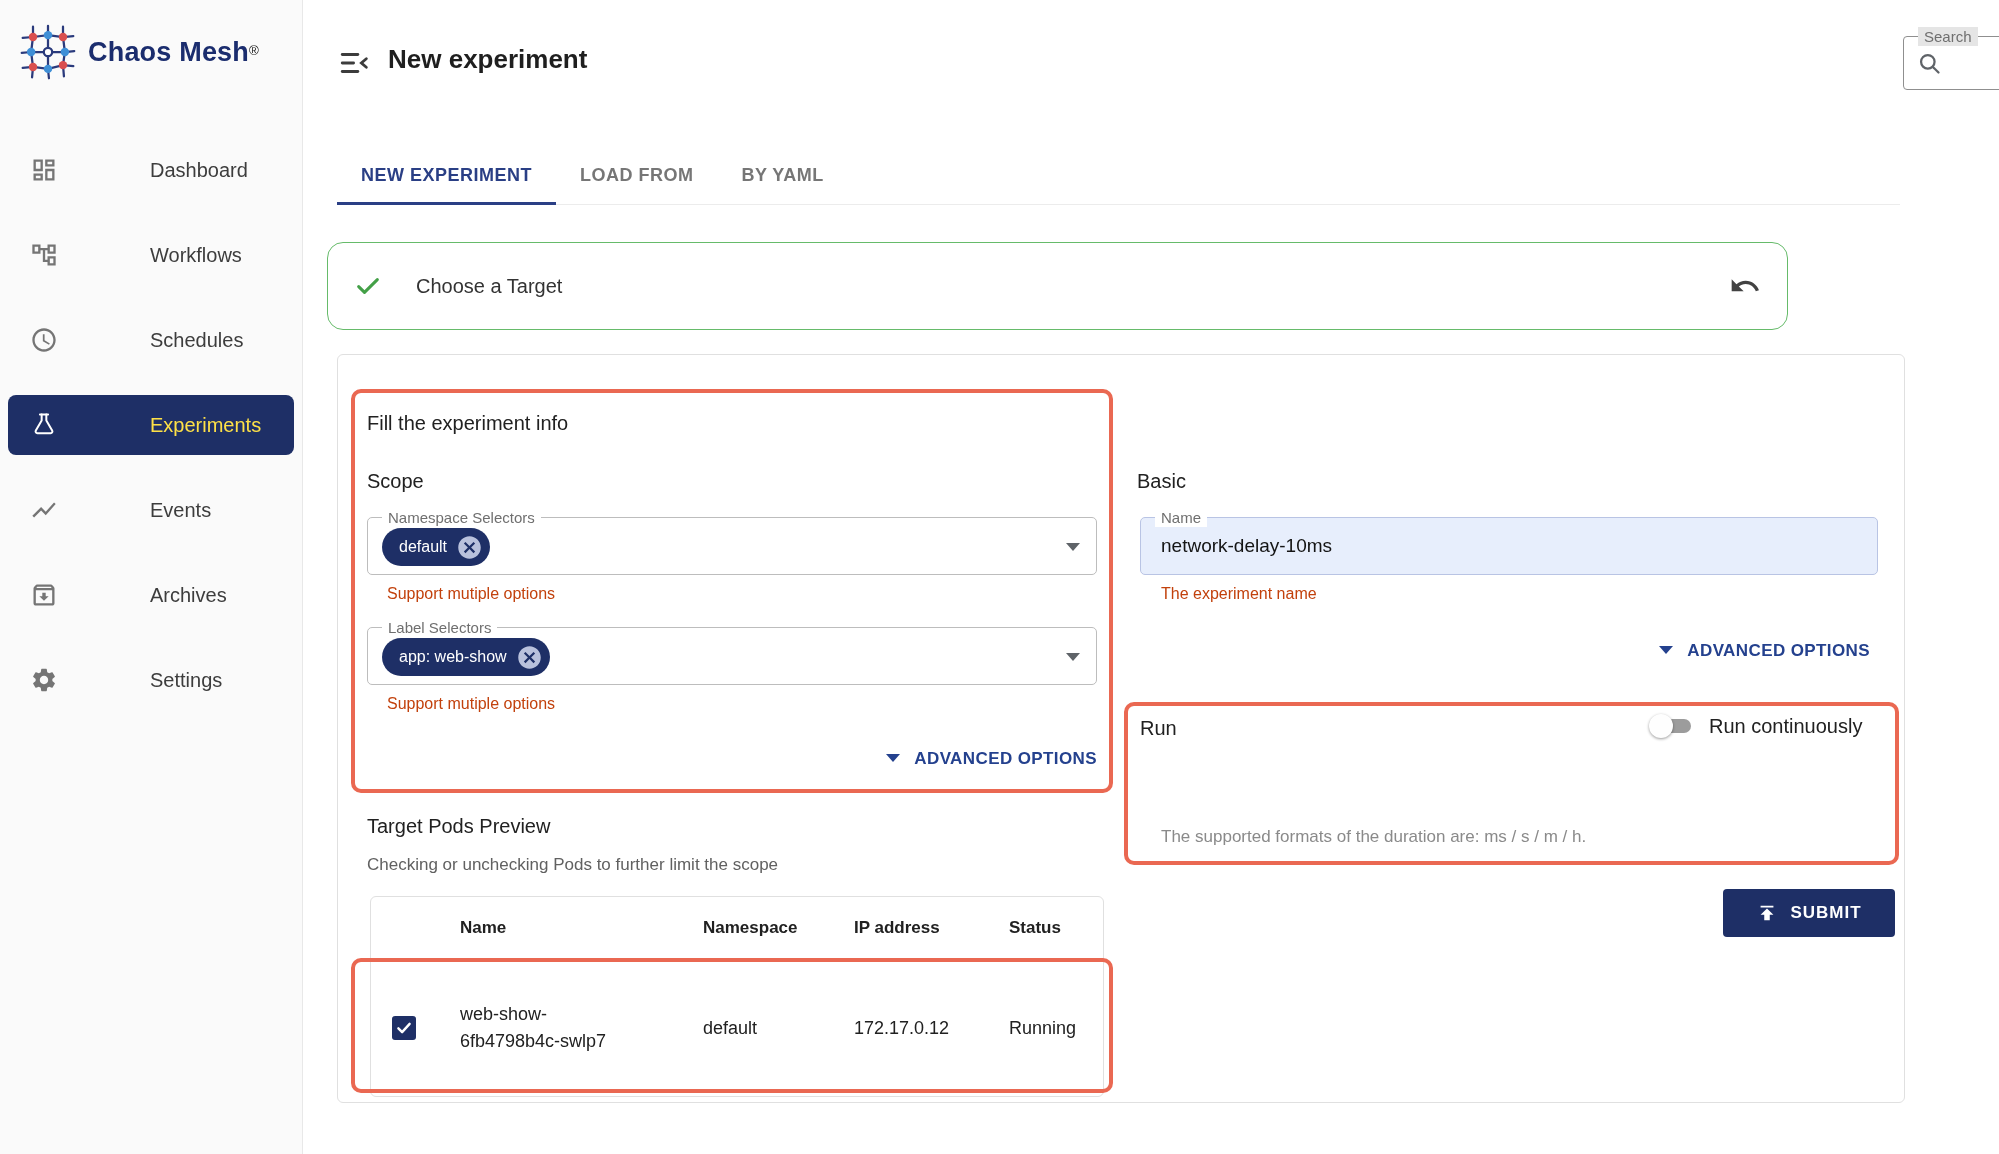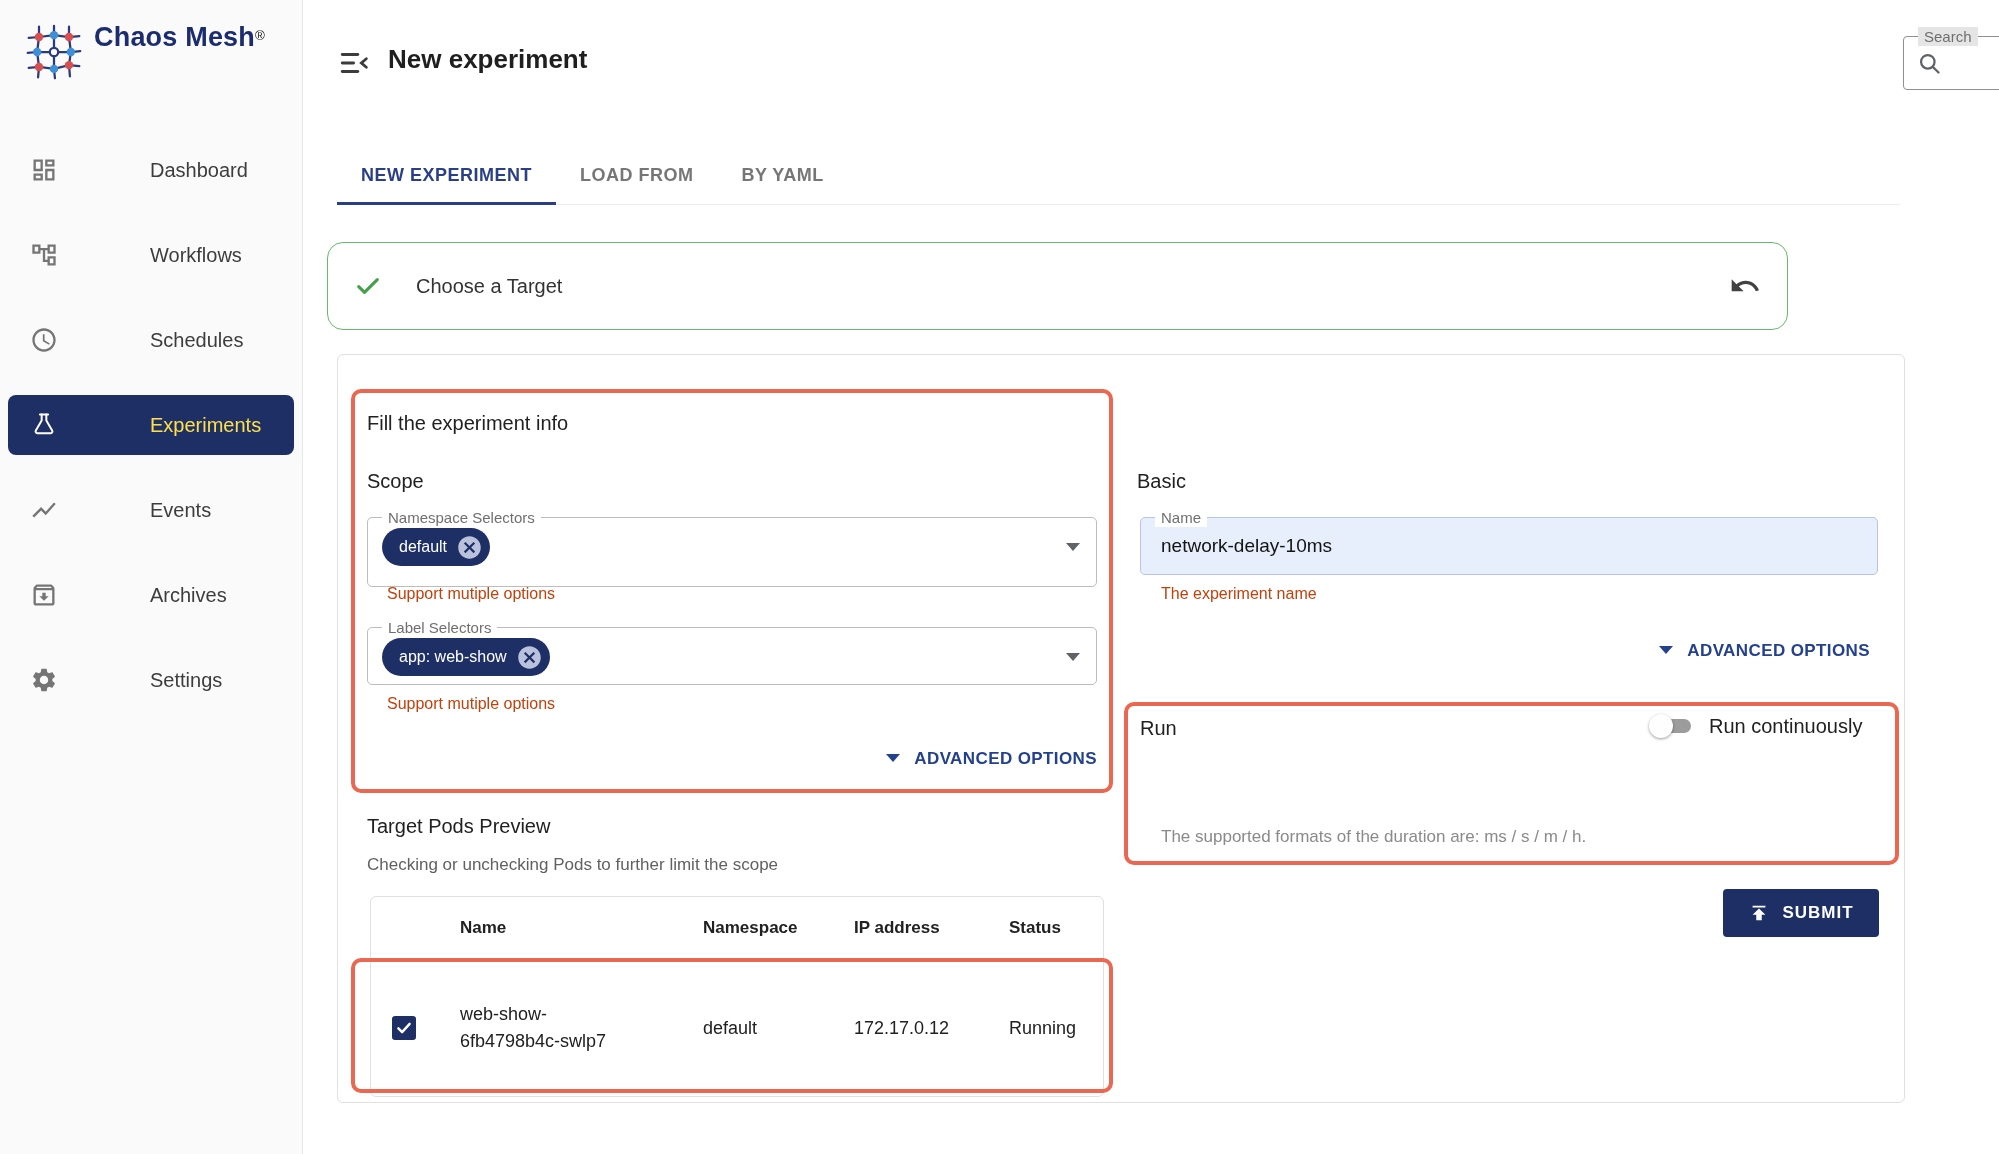--- a/index.html
+++ b/index.html
@@ -6,21 +6,21 @@
   html,body { width:1999px; height:1154px; }
   body {
     font-family: "Liberation Sans", sans-serif;
     background:#ffffff; color:#212121; overflow:hidden; position:relative;
   }
   .abs { position:absolute; }
 
   
   .sidebar { position:absolute; left:0; top:0; width:303px; height:1154px;
     background:#fafafa; border-right:1px solid #e8e8e8; }
-  .logo-row { position:absolute; left:24px; top:22px; display:flex; gap:10px; }
+  .logo-row { position:absolute; left:18px; top:22px; display:flex; align-items:center; gap:10px; }
   .brand { font-size:27px; font-weight:bold; color:#1b2d6e; letter-spacing:.2px; }
   .nav { position:absolute; top:140px; left:0; right:0; list-style:none; }
   .nav li { height:60px; margin:0 8px 25px 8px; border-radius:8px;
     display:flex; align-items:center; padding-left:22px; cursor:pointer;gap:40px; }
   .nav li .nav-ic { width:28px; height:28px; flex:0 0 28px; }
   .nav li .nav-label { margin-left:52px; font-size:20px; color:#3d3d3d; }
   .nav li.active { background:#1e2f66; }
   .nav li.active .nav-label { color:#fde047; }
   .ic-gray { fill:#757575; }
 
@@ -91,21 +91,21 @@
   .checkbox { width:24px; height:24px; margin-left:21px; background:#1e2f66;
     border-radius:3px; display:flex; align-items:center; justify-content:center; cursor:pointer; }
 
   
   .switch { position:relative; width:46px; height:26px; cursor:pointer; }
   .switch .track { position:absolute; left:5px; top:6px; width:37px; height:14px;
     border-radius:7px; background:#9c9c9c; }
   .switch .thumb { position:absolute; left:0; top:1px; width:24px; height:24px;
     border-radius:50%; background:#fefefe; box-shadow:0 1px 3px rgba(0,0,0,.4); }
 
-  .submit-btn { position:absolute; left:1385px; top:534px; width:156px; height:48px;
+  .submit-btn { position:absolute; left:1385px; top:534px; width:172px; height:48px;
     background:#1e2f66; border:none; border-radius:4px; color:#fff; font-size:17px;
     font-weight:bold; letter-spacing:1px; display:flex; align-items:center;
     justify-content:center; gap:12px; cursor:pointer; font-family:inherit; }
 </style>
 </head>
 <body>
 
 <aside class="sidebar">
   <div class="logo-row">
     <svg width="60" height="60" viewBox="0 0 64 64">
@@ -218,21 +218,21 @@
     </svg>
 </div>
 
 <div class="abs card">
 
   <div class="abs red-box" style="left:13px; top:34px; width:762px; height:404px;"></div>
 
   <div class="abs h20" style="left:29px; top:57px;">Fill the experiment info</div>
   <div class="abs h20" style="left:29px; top:115px;">Scope</div>
 
-  <div class="field" style="left:29px; top:162px; width:730px; height:70px;">
+  <div class="field" style="left:29px; top:162px; width:730px; height:58px;">
     <span class="notch-label">Namespace Selectors</span>
     <span class="chip">
       <span>default</span>
       <svg class="cancel-ic" viewBox="0 0 24 24">
           <path fill="#b9c1dc" d="M12 2C6.47 2 2 6.47 2 12s4.47 10 10 10 10-4.47 10-10S17.53 2 12 2zm5 13.59L15.59 17 12 13.41 8.41 17 7 15.59 10.59 12 7 8.41 8.41 7 12 10.59 15.59 7 17 8.41 13.41 12 17 15.59z"></path>
         </svg>
     </span>
     <span class="dd-arrow"></span>
   </div>
   <div class="abs helper" style="left:49px; top:230px;">Support mutiple options</div>

